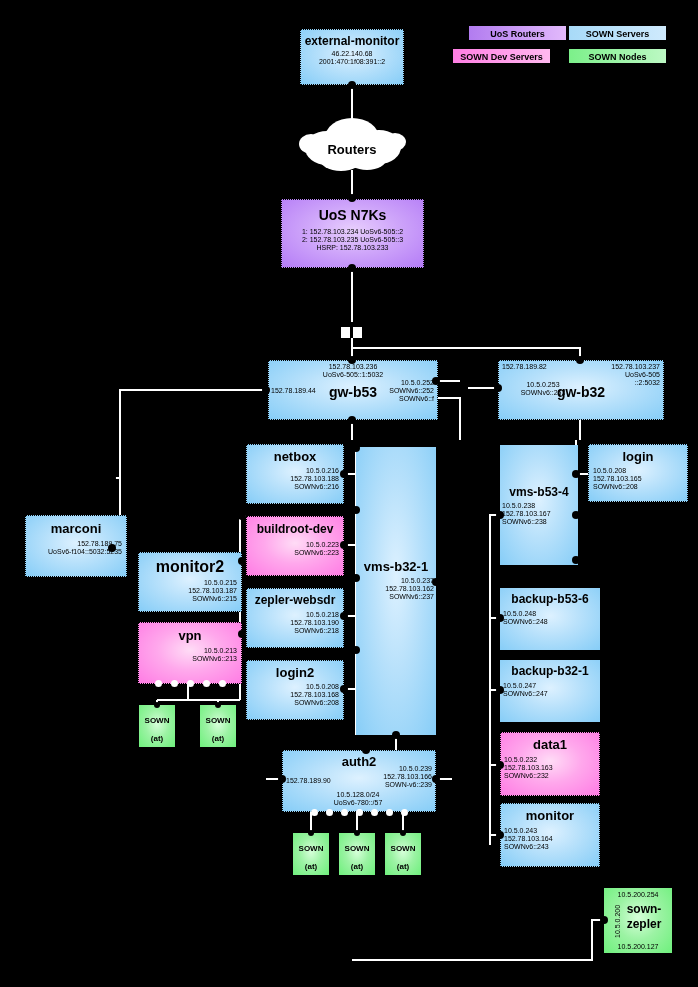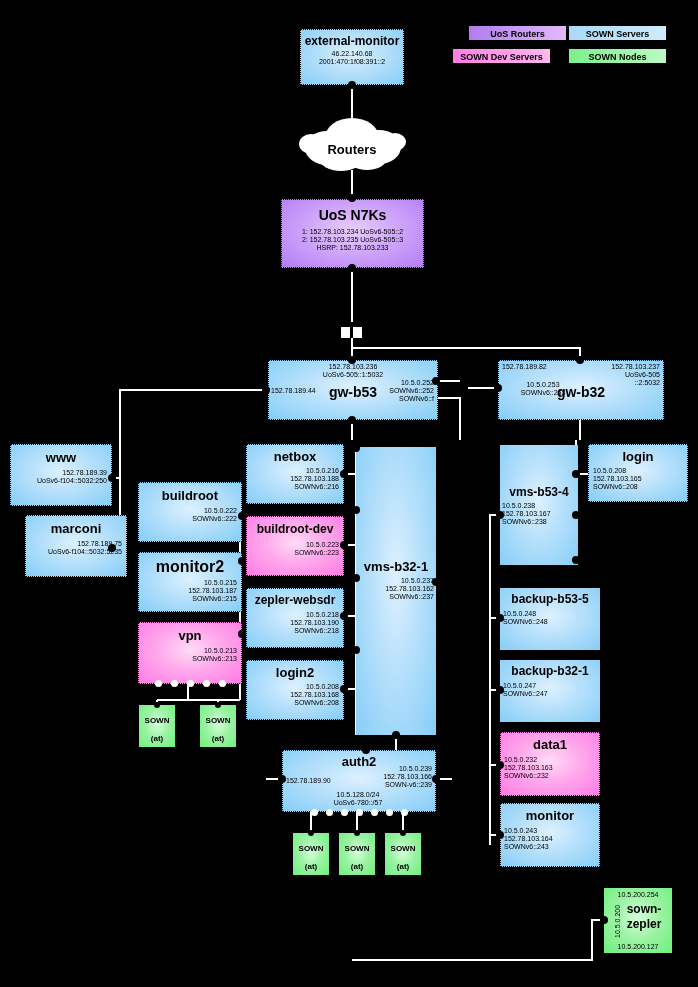--- a/index.html
+++ b/index.html
@@ -159,43 +159,29 @@
       <span class="det">UoSv6-505</span>
       <span class="det">::2:5032</span>
     </div>
     <div style="position:absolute;left:4px;top:20px;font-size:7px;line-height:10px;text-align:center;width:80px;">
       <span class="det">10.5.0.253</span>
       <span class="det">SOWNv6::253</span>
     </div>
     <div style="position:absolute;left:0;right:0;top:23px;font-size:14px;font-weight:bold;">gw-b32</div>
   </div>
 
-  <div class="node blue" style="left:10px;top:444px;width:102px;height:62px;padding-top:5px;">
-    <span class="title" style="font-size:13px;">www</span>
-    <div style="text-align:right;padding-right:4px;font-size:7px;line-height:10px;margin-top:4px;">
-      <span class="det">152.78.189.39</span>
-      <span class="det">UoSv6-f104::5032:250</span>
-    </div>
-  </div>
 
   <div class="node blue" style="left:25px;top:515px;width:102px;height:62px;padding-top:5px;">
     <span class="title" style="font-size:13px;">marconi</span>
     <div style="text-align:right;padding-right:4px;font-size:7px;line-height:10px;margin-top:4px;">
       <span class="det">152.78.189.75</span>
       <span class="det">UoSv6-f104::5032:5235</span>
     </div>
   </div>
 
-  <div class="node blue" style="left:138px;top:482px;width:104px;height:60px;padding-top:5px;">
-    <span class="title" style="font-size:13px;">buildroot</span>
-    <div style="text-align:right;padding-right:4px;font-size:7px;line-height:10px;margin-top:4px;">
-      <span class="det">10.5.0.222</span>
-      <span class="det">SOWNv6::222</span>
-    </div>
-  </div>
 
   <div class="node blue" style="left:138px;top:552px;width:104px;height:60px;padding-top:5px;">
     <span class="title" style="font-size:16px;">monitor2</span>
     <div style="text-align:right;padding-right:4px;font-size:7px;line-height:10px;margin-top:3px;">
       <span class="det">10.5.0.215</span>
       <span class="det">152.78.103.187</span>
       <span class="det">SOWNv6::215</span>
     </div>
   </div>
 
@@ -289,21 +275,21 @@
   <div class="node blue" style="left:588px;top:444px;width:100px;height:58px;padding-top:4px;">
     <span class="title" style="font-size:13px;">login</span>
     <div style="text-align:left;padding-left:4px;font-size:7px;line-height:10px;margin-top:3px;">
       <span class="det" style="text-align:left;">10.5.0.208</span>
       <span class="det" style="text-align:left;">152.78.103.165</span>
       <span class="det" style="text-align:left;">SOWNv6::208</span>
     </div>
   </div>
 
   <div class="node blue" style="left:500px;top:588px;width:100px;height:62px;padding-top:4px;border:none;">
-    <span class="title" style="font-size:12px;">backup-b53-5</span>
+    <span class="title" style="font-size:12px;">backup-b53-6</span>
     <div style="text-align:left;padding-left:3px;font-size:7px;line-height:10px;margin-top:4px;">
       <span class="det" style="text-align:left;">10.5.0.248</span>
       <span class="det" style="text-align:left;">SOWNv6::248</span>
     </div>
   </div>
 
   <div class="node blue" style="left:500px;top:660px;width:100px;height:62px;padding-top:4px;border:none;">
     <span class="title" style="font-size:12px;">backup-b32-1</span>
     <div style="text-align:left;padding-left:3px;font-size:7px;line-height:10px;margin-top:4px;">
       <span class="det" style="text-align:left;">10.5.0.247</span>

